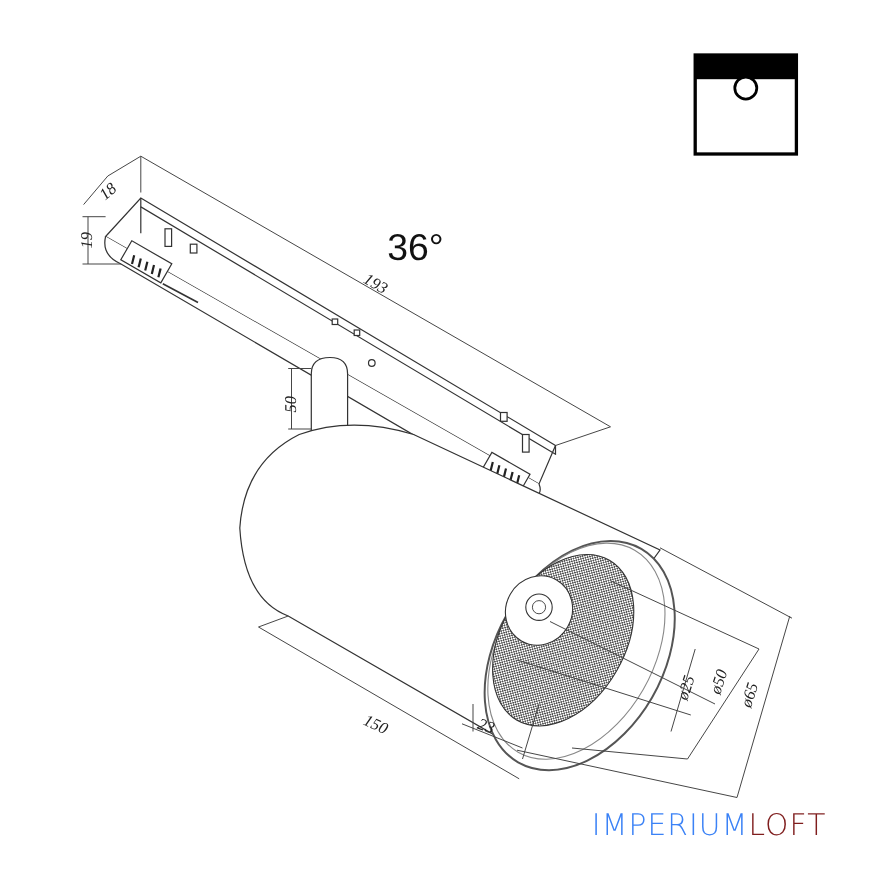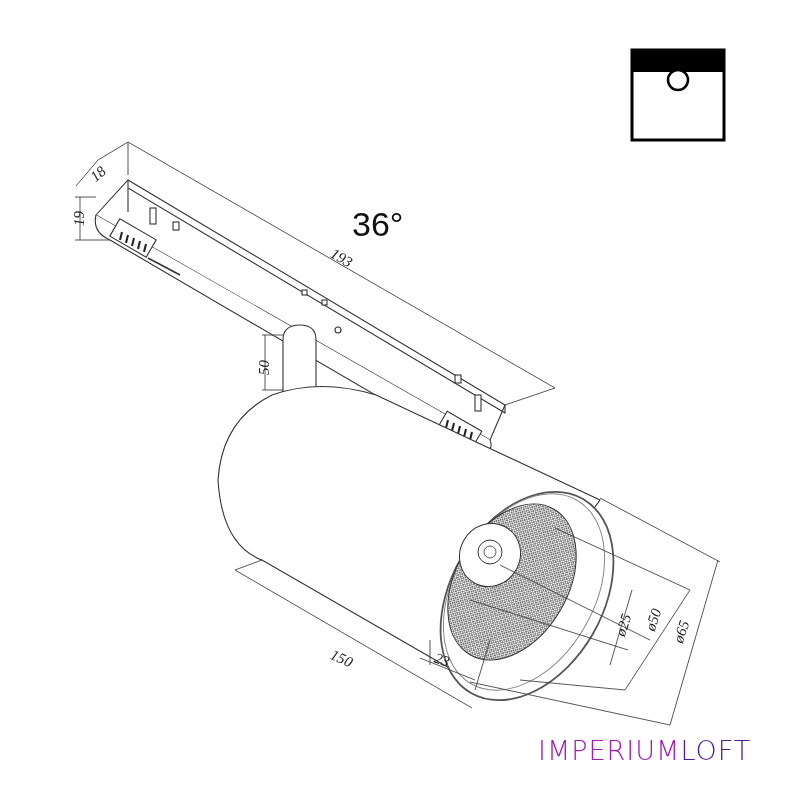--- a/index.html
+++ b/index.html
@@ -1,22 +1,22 @@
 <!DOCTYPE html>
 <html><head>
 <meta charset="utf-8">
 <style>
   html,body{margin:0;padding:0;background:#ffffff;}
   body{width:800px;height:800px;position:relative;overflow:hidden;font-family:"Liberation Serif",serif;}
   svg{position:absolute;left:0;top:0;}
   .dim{font-family:"Liberation Serif",serif;font-style:italic;font-size:15px;fill:#222;}
   .angle{font-family:"Liberation Sans",sans-serif;font-size:34px;fill:#111;}
   .brand{position:absolute;left:538px;top:735px;font-family:"DejaVu Sans",sans-serif;font-size:27px;letter-spacing:1px;font-weight:300;}
-  .brand .a{color:#a21caf;}
-  .brand .b{color:#4c1d95;}
+  .brand .a{color:#3b82f6;}
+  .brand .b{color:#7f1d1d;}
 </style>
 </head>
 <body>
 
 <svg width="800" height="800" viewBox="0 0 800 800">
   <defs>
     <pattern id="mesh" width="3" height="3" patternUnits="userSpaceOnUse">
       <rect width="3" height="3" fill="#fff"></rect>
       <path d="M0 0 L3 3 M3 0 L0 3" stroke="#444" stroke-width="0.7"></path>
     </pattern>

